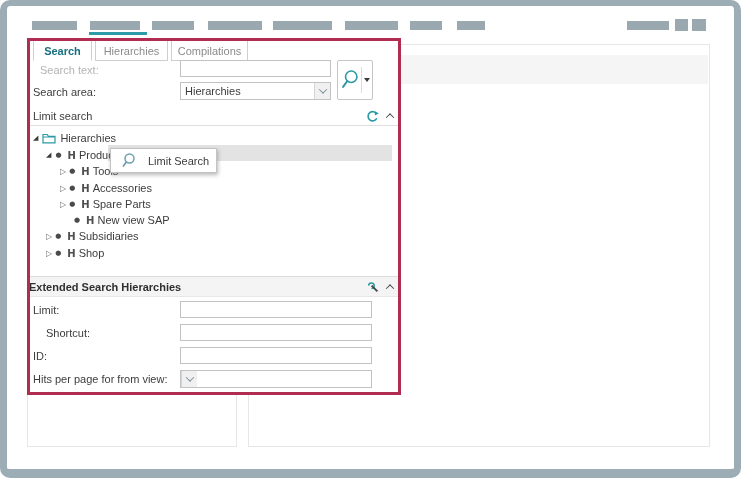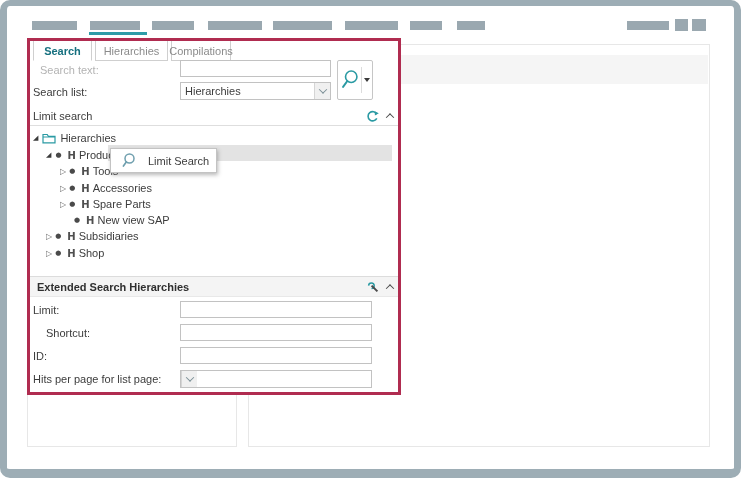--- a/index.html
+++ b/index.html
@@ -46,21 +46,21 @@
   .tri-col { font-family:"DejaVu Sans",sans-serif; font-size:8px; color:#6d6d6d; margin-right:3px; }
   .bullet { font-family:"DejaVu Sans",sans-serif; font-size:7px; color:#4a4a4a; margin-right:6px; }
   .hicon { font-size:10px; font-weight:700; color:#4f4f4f; margin-right:3px; font-family:"DejaVu Sans",sans-serif; }
 
   #rowHighlight { position:absolute; left:79px; top:105px; width:284px; height:16px; background:#e3e3e3; }
 
   #tooltip { position:absolute; left:81px; top:108px; width:107px; height:25px; background:#fff; border:1px solid #c3c3c3; box-shadow:1px 2px 4px rgba(100,100,100,0.45); display:flex; align-items:center; z-index:5; }
   #tooltip .tlabel { font-size:11px; color:#3c3c3c; margin-left:11px; }
 
   #extHead { position:absolute; left:0; top:236px; width:370px; height:21px; background:#f4f4f4; border-top:1px solid #dcdcdc; border-bottom:1px solid #e8e8e8; display:flex; align-items:center; }
-  #extHead .title { font-weight:bold; font-size:11px; color:#2f2f2f; margin-left:8px; }
+  #extHead .title { font-weight:bold; font-size:11px; color:#2f2f2f; margin-left:0; }
   .right-icons { position:absolute; right:6px; display:flex; align-items:center; gap:8px; }
 </style>
 </head>
 <body>
 
 <div id="stage">
 
   <div>
     <div class="blk" style="left:32px;top:21px;width:45px;height:9px"></div>
     <div class="blk" style="left:90px;top:21px;width:50px;height:9px"></div>
@@ -82,28 +82,28 @@
   </div>
 
   <div id="searchPanel">
 
     <div class="tab active" style="left:4px;width:59px">
         <span>Search</span>
       </div>
     <div class="tab" style="left:66px;width:73px">
         <span>Hierarchies</span>
       </div>
-    <div class="tab" style="left:142px;width:60px">
+    <div class="tab" style="left:142px;width:77px">
         <span>Compilations</span>
       </div>
 
     <div class="lbl dim" style="left:11px;top:24px">Search text:</div>
     <input class="inp" style="left: 151px; top: 20px; width: 151px;" value="">
 
-    <div class="lbl" style="left:4px;top:46px">Search list:</div>
+    <div class="lbl" style="left:4px;top:46px">Search area:</div>
     <div class="sel" style="left:151px;top:42px;width:151px">
       <span class="val">Hierarchies</span>
       <span class="arrow">
           <span class="chev down"></span>
         </span>
     </div>
 
     <div id="searchBtn">
       <svg width="26" height="28" viewBox="0 0 26 28" style="margin-left:1px">
         <circle cx="15" cy="10" r="7" fill="none" stroke="#2a9aa3" stroke-width="2"></circle>
@@ -205,21 +205,21 @@
 
     <div class="lbl" style="left:4px;top:264px">Limit:</div>
     <input class="inp" style="left: 151px; top: 261px; width: 192px;" value="">
 
     <div class="lbl" style="left:17px;top:287px">Shortcut:</div>
     <input class="inp" style="left: 151px; top: 284px; width: 192px;" value="">
 
     <div class="lbl" style="left:4px;top:310px">ID:</div>
     <input class="inp" style="left: 151px; top: 307px; width: 192px;" value="">
 
-    <div class="lbl" style="left:4px;top:333px">Hits per page for list page:</div>
+    <div class="lbl" style="left:4px;top:333px">Hits per page for from view:</div>
     <div class="sel" style="left:151px;top:330px;width:192px">
       <span class="arrow">
           <span class="chev down"></span>
         </span>
     </div>
   </div>
 
   <div id="redbox"></div>
 
   <div class="frame"></div>

